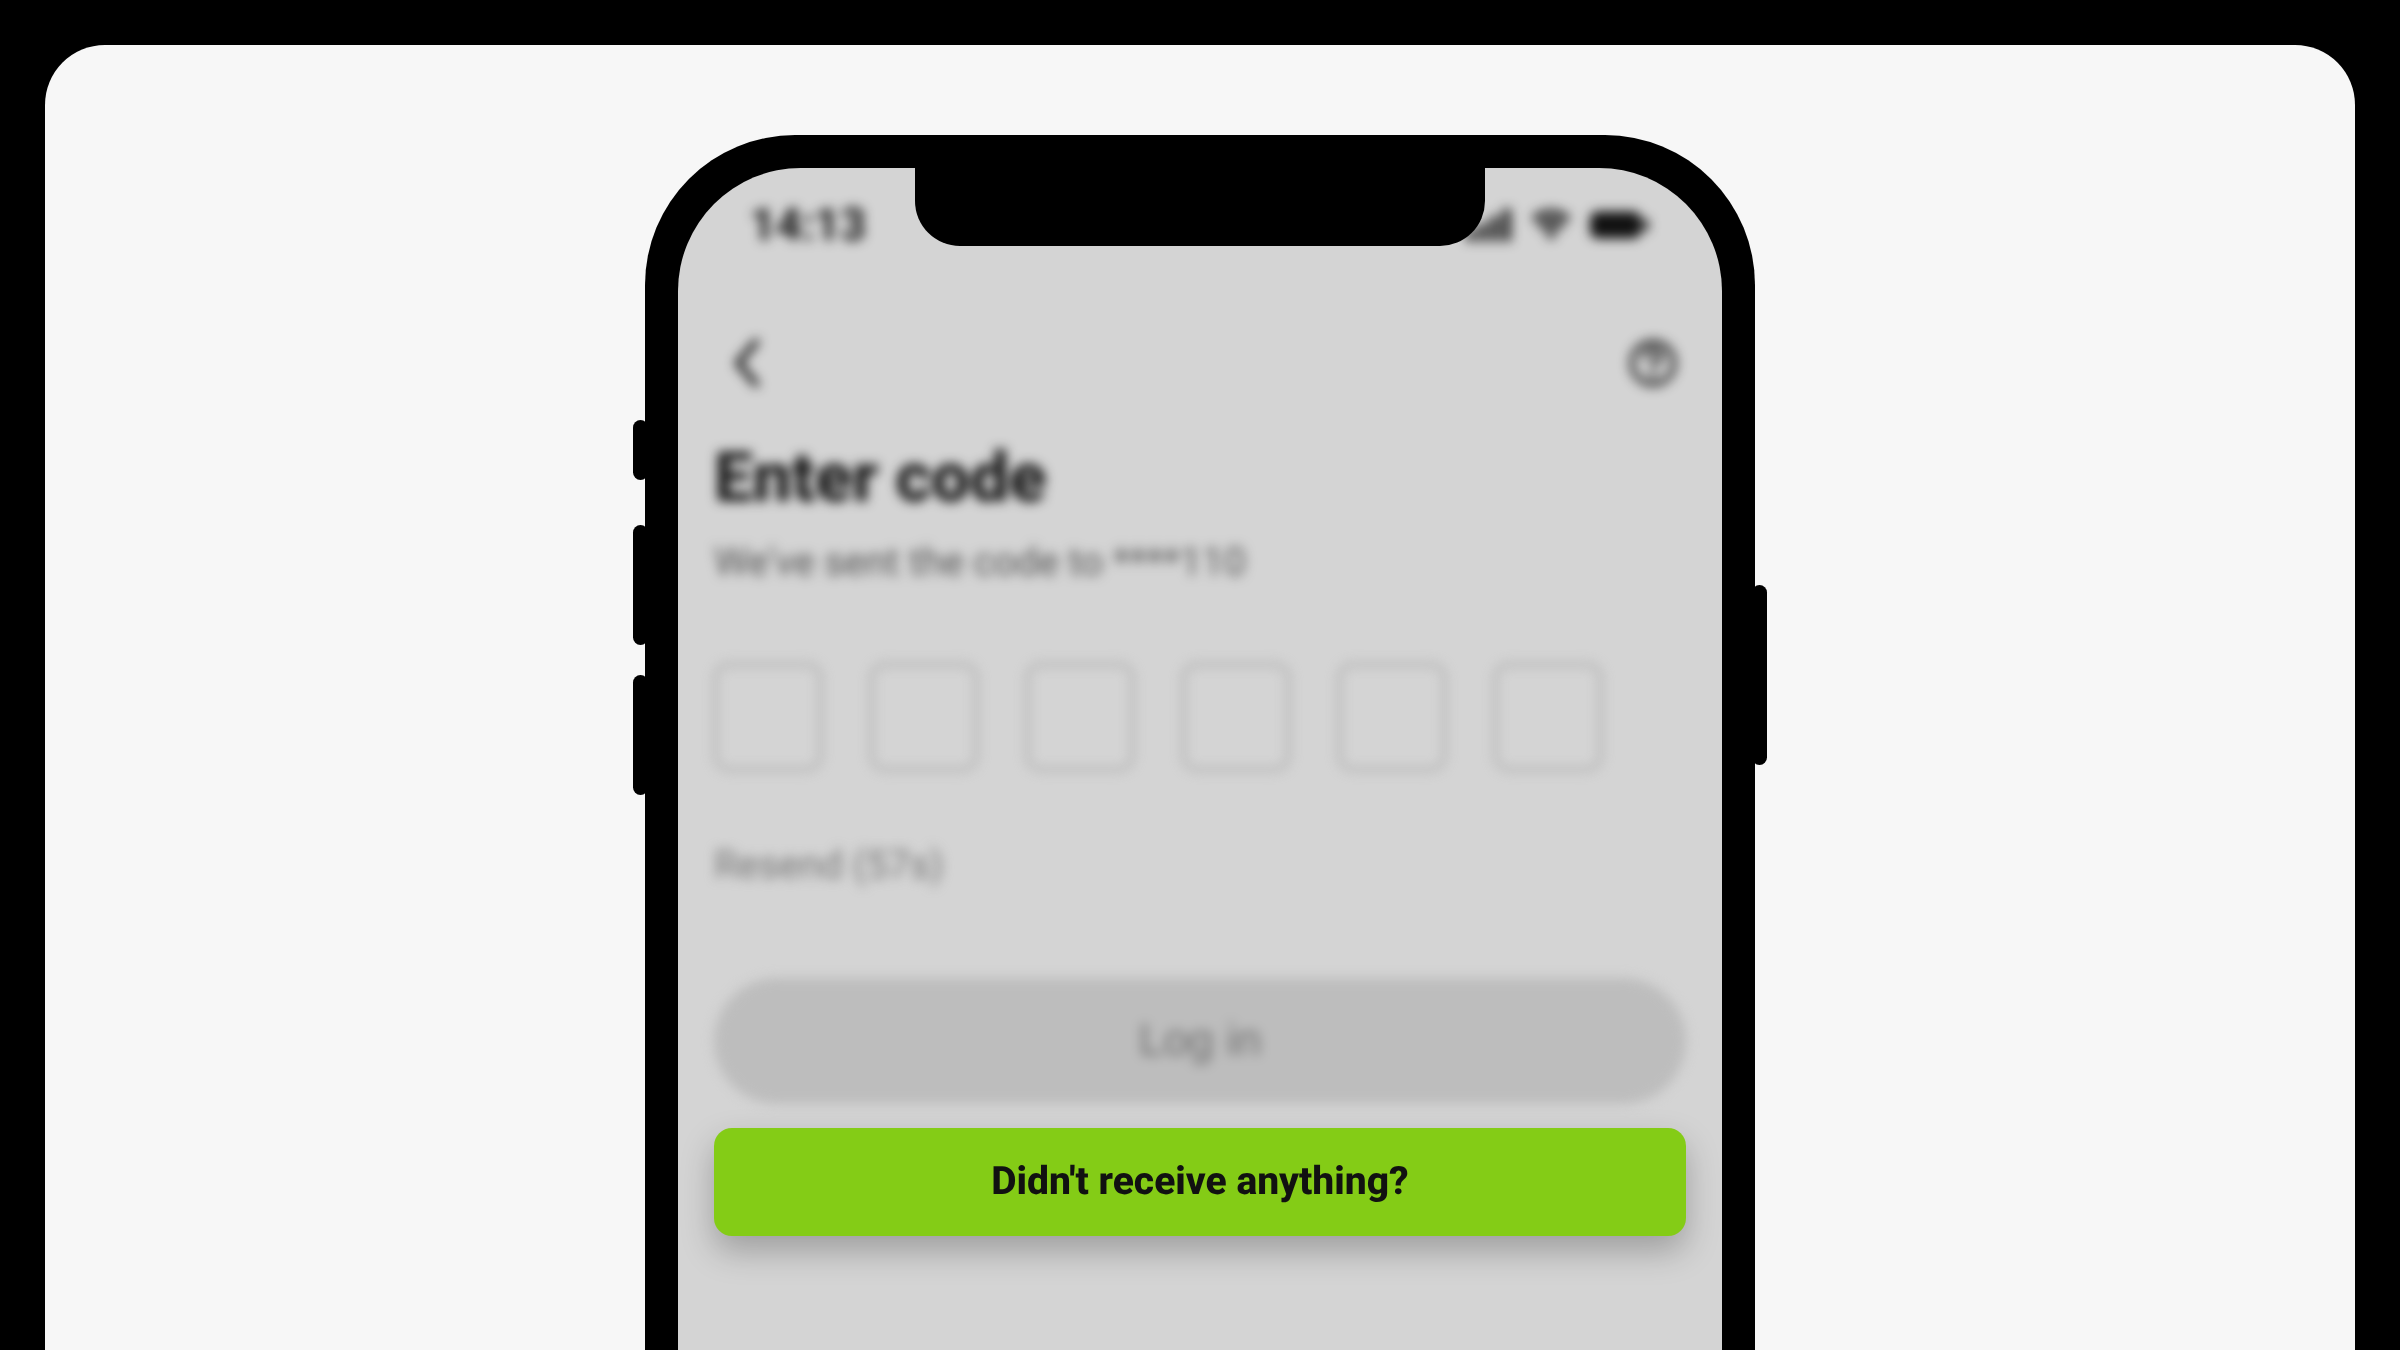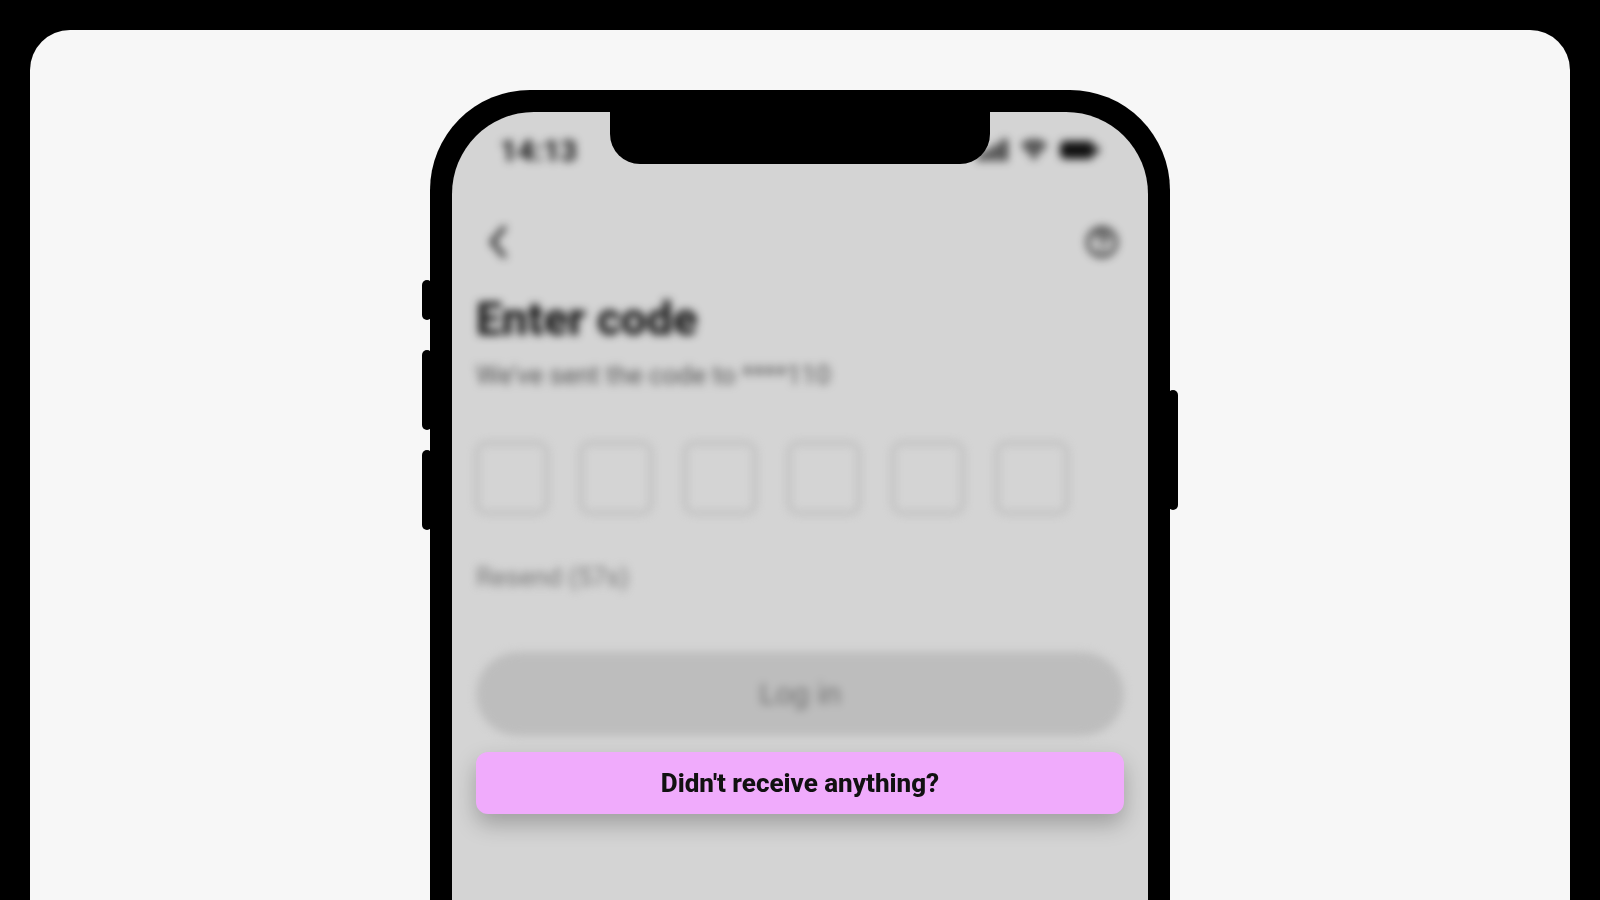--- a/index.html
+++ b/index.html
@@ -96,22 +96,22 @@
     font-size: 30px; font-weight: 500;
     display:flex; align-items:center; justify-content:center;
     border:none;
   }
 
   
   .banner {
     position: absolute;
     left: 24px; right: 24px;
     top: 640px;
-    height: 62px;
-    background: #f0abfc;
+    height: 72px;
+    background: #84cc16;
     border-radius: 12px;
     box-shadow: 0 10px 22px rgba(0,0,0,.25);
     display:flex; align-items:center; justify-content:center;
     font-size: 26px; font-weight: 800; color:#111;
     z-index: 40;
   }
 
   svg { display:block; }
 </style>
 </head>

